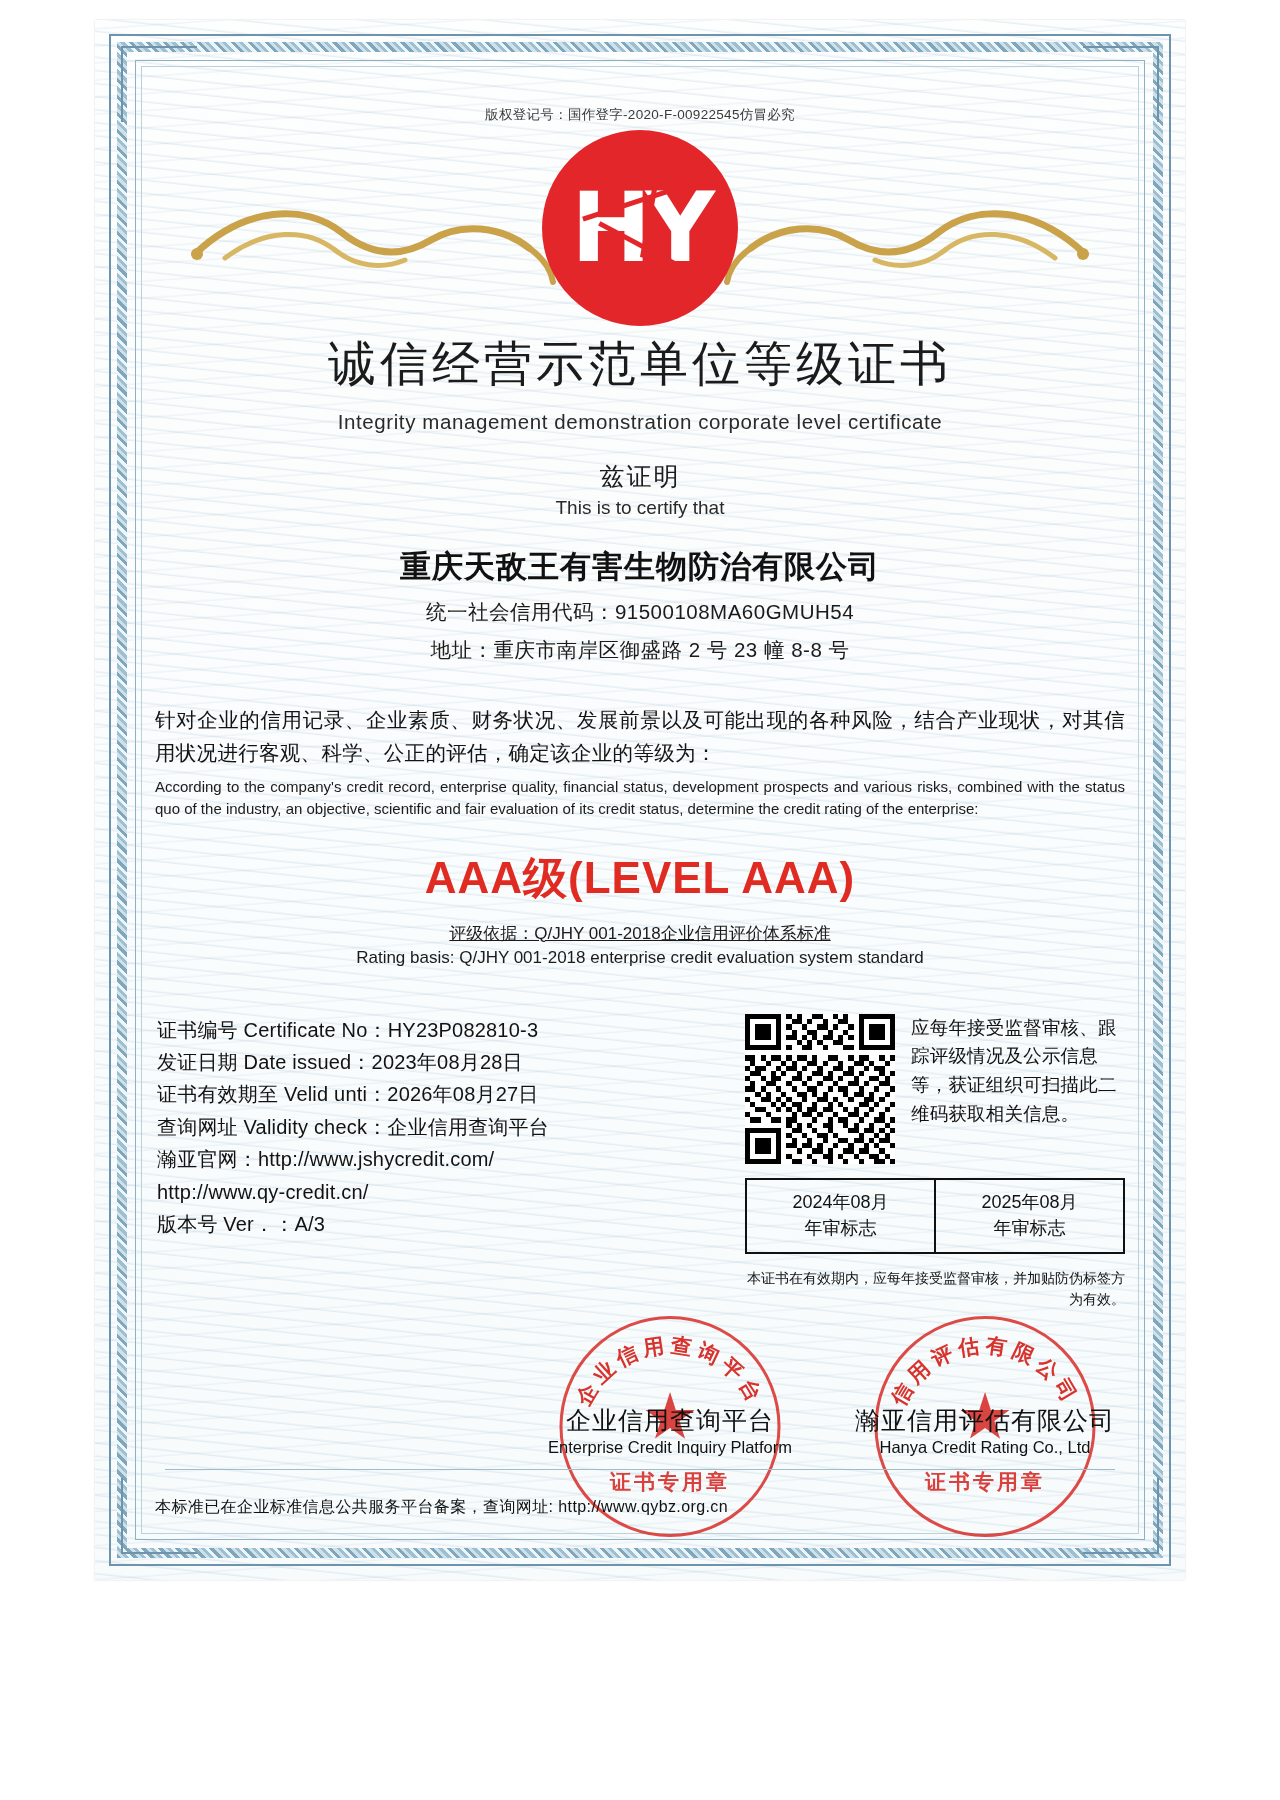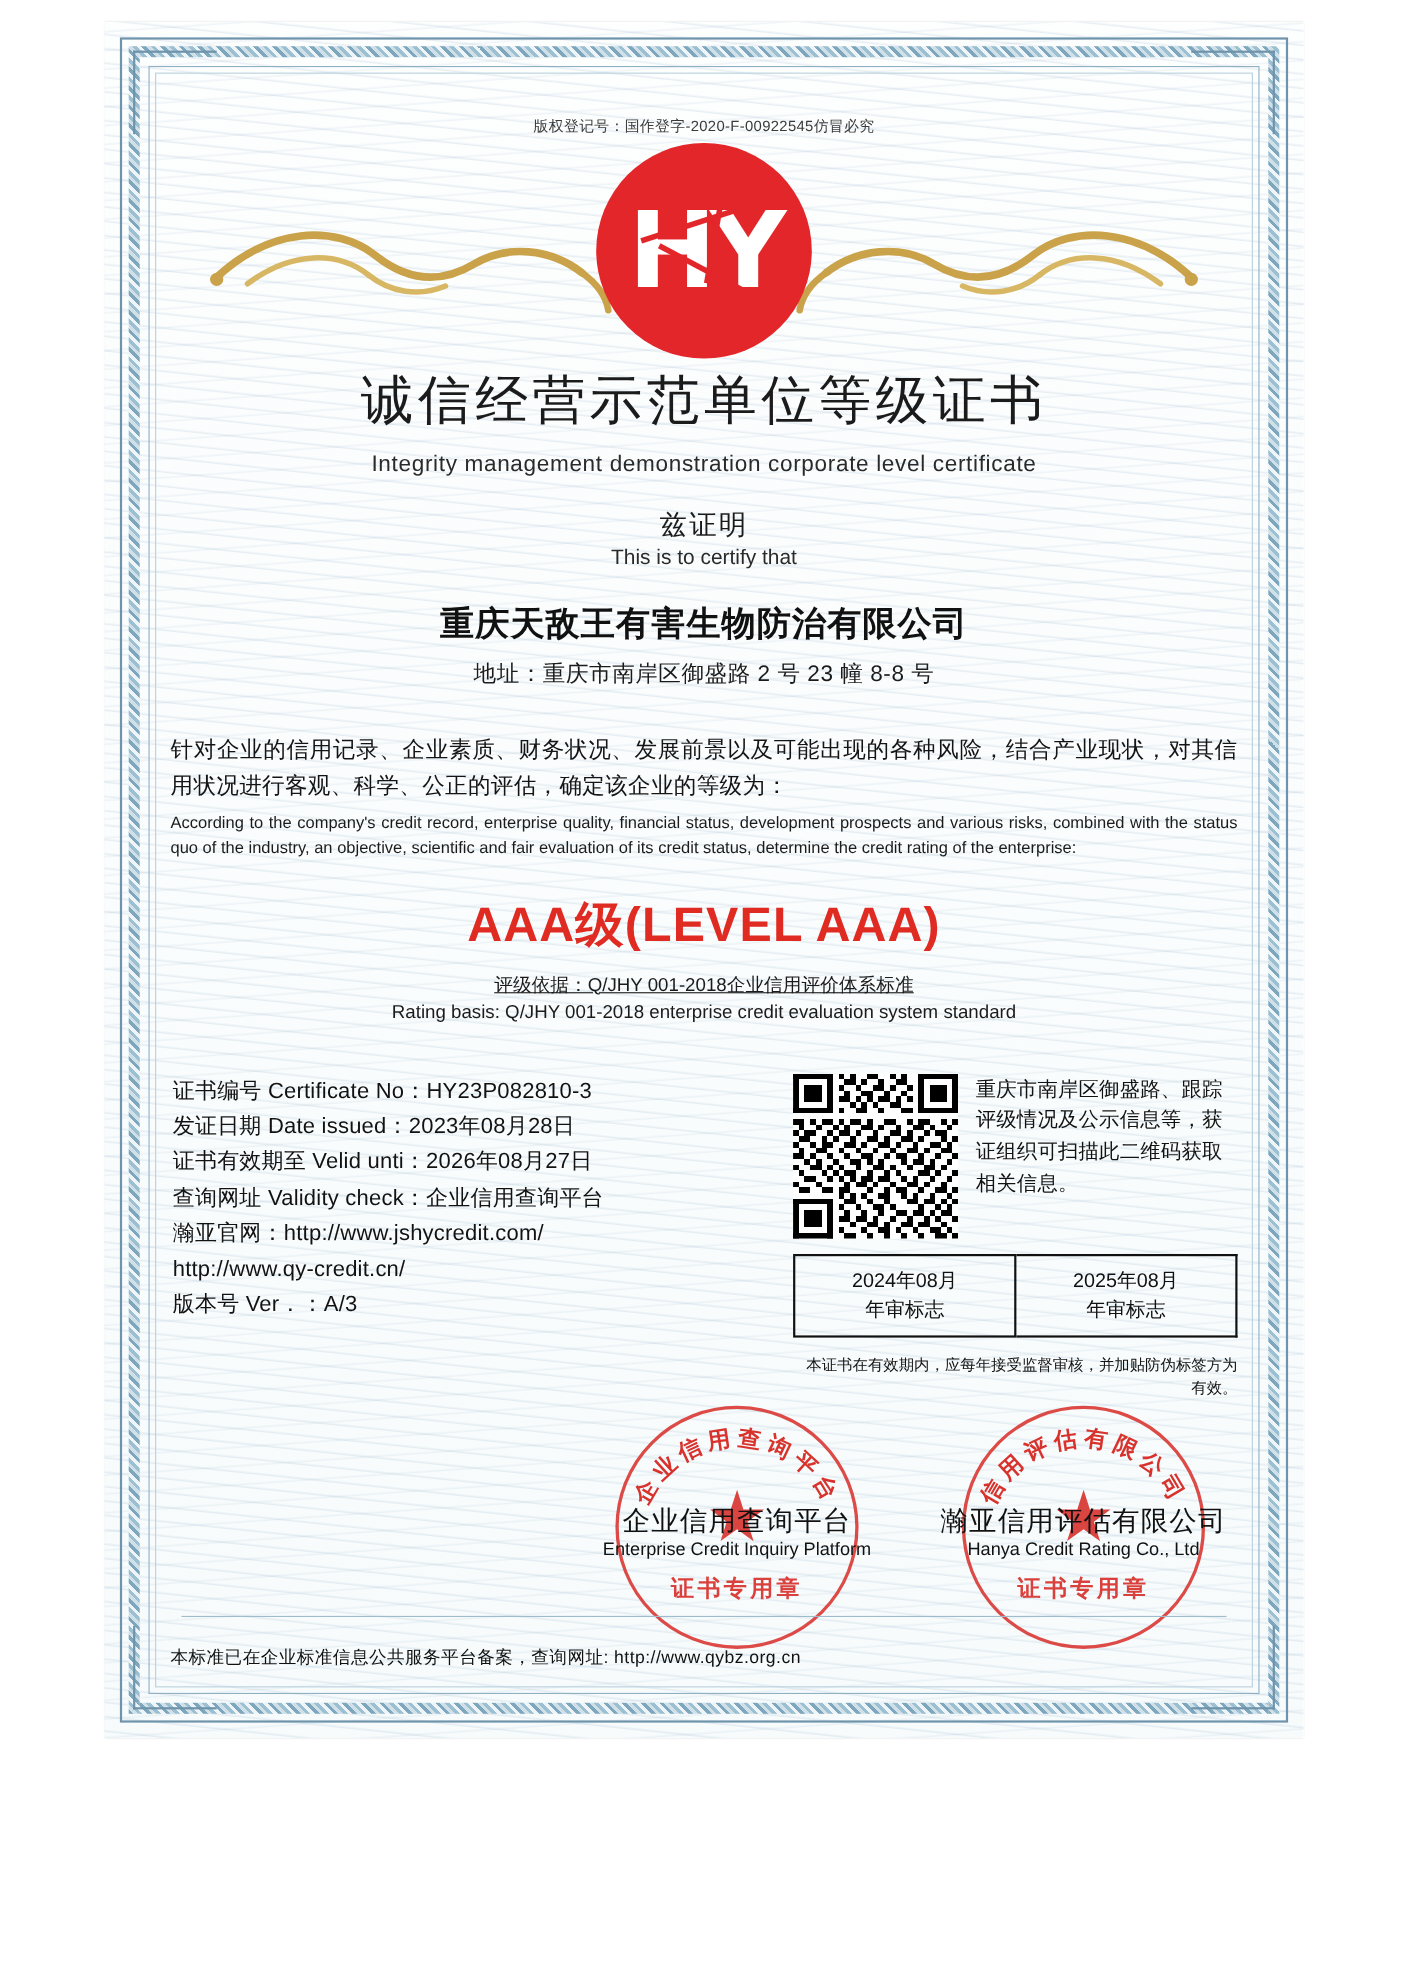--- a/index.html
+++ b/index.html
@@ -215,20 +215,21 @@
     text-align: center;
     font-size: 17px;
     color: #1b1b1b;
     margin-top: 3px;
   }
 
   
   .details {
     display: flex;
     margin-top: 46px;
+    gap: 24px;
   }
   .details-left {
     width: 560px;
     padding-left: 2px;
   }
   .d-line {
     font-size: 20px;
     color: #121212;
     line-height: 1.62;
     letter-spacing: 0.2px;
@@ -404,20 +405,21 @@
       </div>
     </div>
 
     <div class="title-cn">诚信经营示范单位等级证书</div>
     <div class="title-en">Integrity management demonstration corporate level certificate</div>
 
     <div class="certify-cn">兹证明</div>
     <div class="certify-en">This is to certify that</div>
 
     <div class="company">重庆天敌王有害生物防治有限公司</div>
+    <div class="meta-line">统一社会信用代码：91500108MA60GMUH54</div>
     <div class="meta-line">地址：重庆市南岸区御盛路 2 号 23 幢 8-8 号</div>
 
     <div class="para-block">
       <div class="para-cn">针对企业的信用记录、企业素质、财务状况、发展前景以及可能出现的各种风险，结合产业现状，对其信用状况进行客观、科学、公正的评估，确定该企业的等级为：</div>
       <div class="para-en">According to the company's credit record, enterprise quality, financial status, development prospects and various risks, combined with the status quo of the industry, an objective, scientific and fair evaluation of its credit status, determine the credit rating of the enterprise:</div>
     </div>
 
     <div class="level">AAA级(LEVEL AAA)</div>
     <div class="basis-cn">评级依据：Q/JHY 001-2018企业信用评价体系标准</div>
     <div class="basis-en">Rating basis: Q/JHY 001-2018 enterprise credit evaluation system standard</div>
@@ -665,21 +667,21 @@
                 <rect x="27" y="27" width="1" height="1"></rect>
               <rect x="9" y="28" width="2" height="1"></rect>
                 <rect x="13" y="28" width="1" height="1"></rect>
                 <rect x="16" y="28" width="1" height="1"></rect>
                 <rect x="19" y="28" width="1" height="1"></rect>
               <rect x="22" y="28" width="1" height="1"></rect>
                 <rect x="25" y="28" width="2" height="1"></rect>
                 <rect x="28" y="28" width="1" height="1"></rect>
             </g>
           </svg>
-          <div class="qr-note">重庆市南岸区御盛路、跟踪评级情况及公示信息等，获证组织可扫描此二维码获取相关信息。</div>
+          <div class="qr-note">应每年接受监督审核、跟踪评级情况及公示信息等，获证组织可扫描此二维码获取相关信息。</div>
         </div>
 
         <div class="stamp-boxes">
           <div class="stamp-box">
             <div>2024年08月</div>
             <div>年审标志</div>
           </div>
           <div class="stamp-box">
             <div>2025年08月</div>
             <div>年审标志</div>

